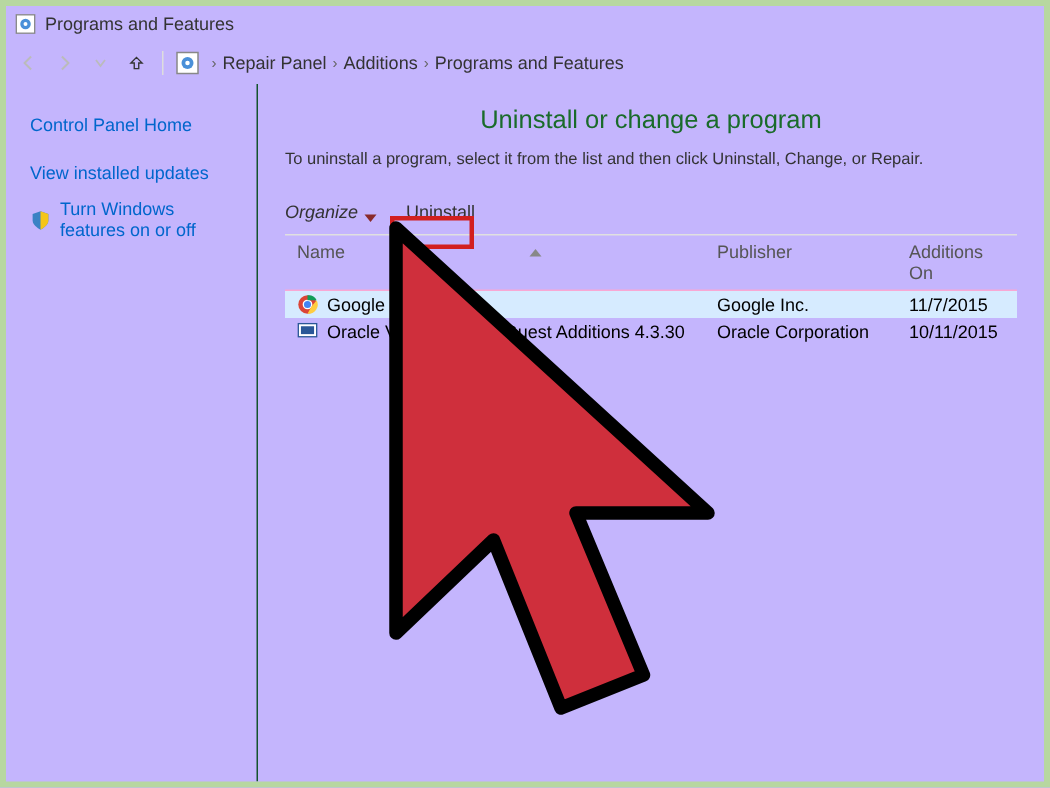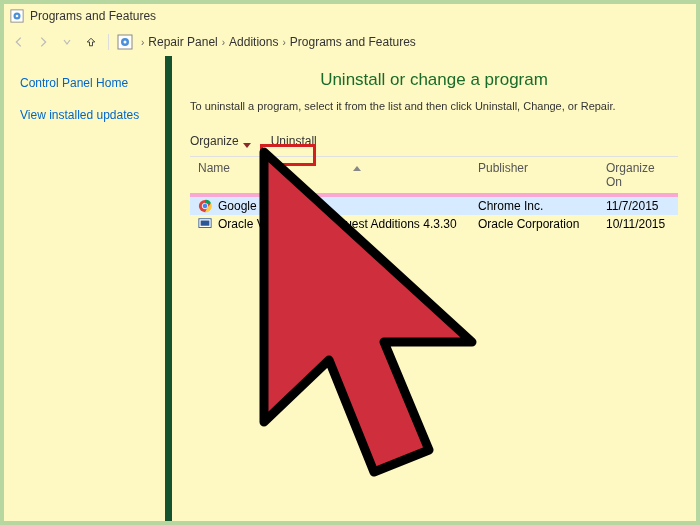--- a/index.html
+++ b/index.html
@@ -1,43 +1,43 @@
 <!DOCTYPE html>
 <html><head>
 <meta charset="utf-8">
 <style>
   * { box-sizing: border-box; margin: 0; padding: 0; font-family: 'Segoe UI', Tahoma, sans-serif; }
   body { width: 700px; height: 525px; background: #b7d7a0; display: flex; align-items: center; justify-content: center; overflow: hidden; }
-  .window { width: 692px; height: 517px; background: #fef9c3; position: relative; overflow: hidden; }
+  .window { width: 692px; height: 517px; background: #c4b5fd; position: relative; overflow: hidden; }
   .titlebar { height: 24px; display: flex; align-items: center; padding: 0 6px; gap: 6px; font-size: 12px; color: #333; }
   .titlebar .tb-icon { width: 14px; height: 14px; }
   .addrbar { height: 28px; display: flex; align-items: center; padding: 0 6px; gap: 8px; font-size: 12px; color: #333; }
   .nav-btns { display: flex; gap: 6px; align-items: center; }
   .nav-arrow { width: 18px; height: 18px; display: flex; align-items: center; justify-content: center; color: #bbb; }
   .nav-arrow.enabled { color: #333; }
   .up-arrow svg { width: 12px; height: 12px; }
   .sep { width: 1px; height: 16px; background: #ddd; }
   .crumb-icon { width: 16px; height: 16px; }
   .crumb-path { display: flex; align-items: center; gap: 4px; }
   .crumb-chev { color: #666; font-size: 10px; }
   .body { display: flex; height: calc(100% - 52px); }
-  .sidebar { width: 175px; padding: 20px 10px 10px 16px; font-size: 12px; color: #0066cc; border-right: 7px solid #14532d; }
+  .sidebar { width: 175px; padding: 20px 10px 10px 16px; font-size: 12px; color: #0066cc; border-right: 1px solid #14532d; }
   .sidebar .home { margin-bottom: 18px; display: block; }
   .sidebar .link { display: flex; align-items: center; gap: 6px; margin-bottom: 10px; cursor: pointer; }
   .sidebar .link-icon { width: 14px; height: 14px; flex-shrink: 0; margin-top: 1px; }
   .main { flex: 1; padding: 14px 18px 0 18px; position: relative; }
   .page-title { color: #1a6b2a; font-size: 17px; font-weight: 400; margin-bottom: 10px; text-align: center; }
   .instruction { font-size: 11px; color: #333; margin-bottom: 16px; }
   .toolbar { display: flex; align-items: center; gap: 12px; font-size: 12px; color: #333; padding: 4px 0 6px 0; }
-  .organize { display: flex; align-items: flex-end; gap: 4px; cursor: pointer; }
+  .organize { display: flex; align-items: flex-end; gap: 4px; cursor: pointer; font-style: italic; }
   .organize-chev { width: 0; height: 0; border-left: 4px solid transparent; border-right: 4px solid transparent; border-top: 5px solid #8a2a2a; }
   .uninstall-btn { padding: 2px 8px; cursor: pointer; }
   .highlight-box { position: absolute; border: 3px solid #d21f1f; left: 256px; top: 140px; width: 56px; height: 22px; pointer-events: none; }
   .table { font-size: 12px; }
-  .thead { display: flex; border-top: 1px solid #e0e0e0; border-bottom: 4px solid #f9a8d4; color: #555; }
+  .thead { display: flex; border-top: 1px solid #e0e0e0; border-bottom: 1px solid #f9a8d4; color: #555; }
   .th { padding: 4px 8px; position: relative; }
   .th.name { width: 280px; }
   .th.pub { width: 128px; }
   .th.inst { width: 80px; }
   .th .sort { display:inline-block; width:0; height:0; border-left:4px solid transparent; border-right:4px solid transparent; border-bottom:5px solid #888; margin-left: 120px; vertical-align: middle; }
   .trow { display: flex; align-items: center; height: 18px; }
   .trow.selected { background: #d6ebff; }
   .td { padding: 2px 8px; white-space: nowrap; }
   .td.name { width: 280px; display: flex; align-items: center; gap: 6px; }
   .td.pub { width: 128px; }
@@ -102,20 +102,29 @@
       <span>Programs and Features</span>
     </div>
   </div>
 
   <div class="body">
     <div class="sidebar">
       <a class="home">Control Panel Home</a>
       <div class="link">
         <span>View installed updates</span>
       </div>
+      <div class="link">
+        <span class="link-icon">
+          <svg viewBox="0 0 16 16">
+              <path d="M8 1 L14 3 L14 8 C14 12 8 15 8 15 C8 15 2 12 2 8 L2 3 Z" fill="#3b82c4"></path>
+              <path d="M8 1 L14 3 L14 8 C14 12 8 15 8 15 Z" fill="#f5c518"></path>
+            </svg>
+        </span>
+        <span>Turn Windows features on or off</span>
+      </div>
     </div>
 
     <div class="main">
       <div class="page-title">Uninstall or change a program</div>
       <div class="instruction">To uninstall a program, select it from the list and then click Uninstall, Change, or Repair.</div>
 
       <div class="toolbar">
         <div class="organize">
           <span>Organize</span>
           <span class="organize-chev"></span>
@@ -125,36 +134,36 @@
         </div>
       </div>
 
       <div class="table">
         <div class="thead">
           <div class="th name">
             <span>Name</span>
             <span class="sort"></span>
           </div>
           <div class="th pub">Publisher</div>
-          <div class="th inst">Organize On</div>
+          <div class="th inst">Additions On</div>
         </div>
 
         <div class="trow selected">
           <div class="td name">
             <span class="row-icon">
               <svg viewBox="0 0 16 16">
                   <circle cx="8" cy="8" r="7" fill="#db4437"></circle>
                   <circle cx="8" cy="8" r="3.2" fill="#4285f4" stroke="#fff" stroke-width="1"></circle>
                   <path d="M8 4.8 L15 4.8 A7 7 0 0 0 8 1 Z" fill="#0f9d58"></path>
                   <path d="M11 9.5 L8 15 A7 7 0 0 0 15 4.8 Z" fill="#ffcd40"></path>
                 </svg>
             </span>
             <span>Google Chrome</span>
           </div>
-          <div class="td pub">Chrome Inc.</div>
+          <div class="td pub">Google Inc.</div>
           <div class="td inst">11/7/2015</div>
         </div>
 
         <div class="trow">
           <div class="td name">
             <span class="row-icon">
               <svg viewBox="0 0 16 16">
                   <rect x="1" y="2" width="14" height="10" fill="#fff" stroke="#2b5797"></rect>
                   <rect x="3" y="4" width="10" height="6" fill="#2b5797"></rect>
                 </svg>

